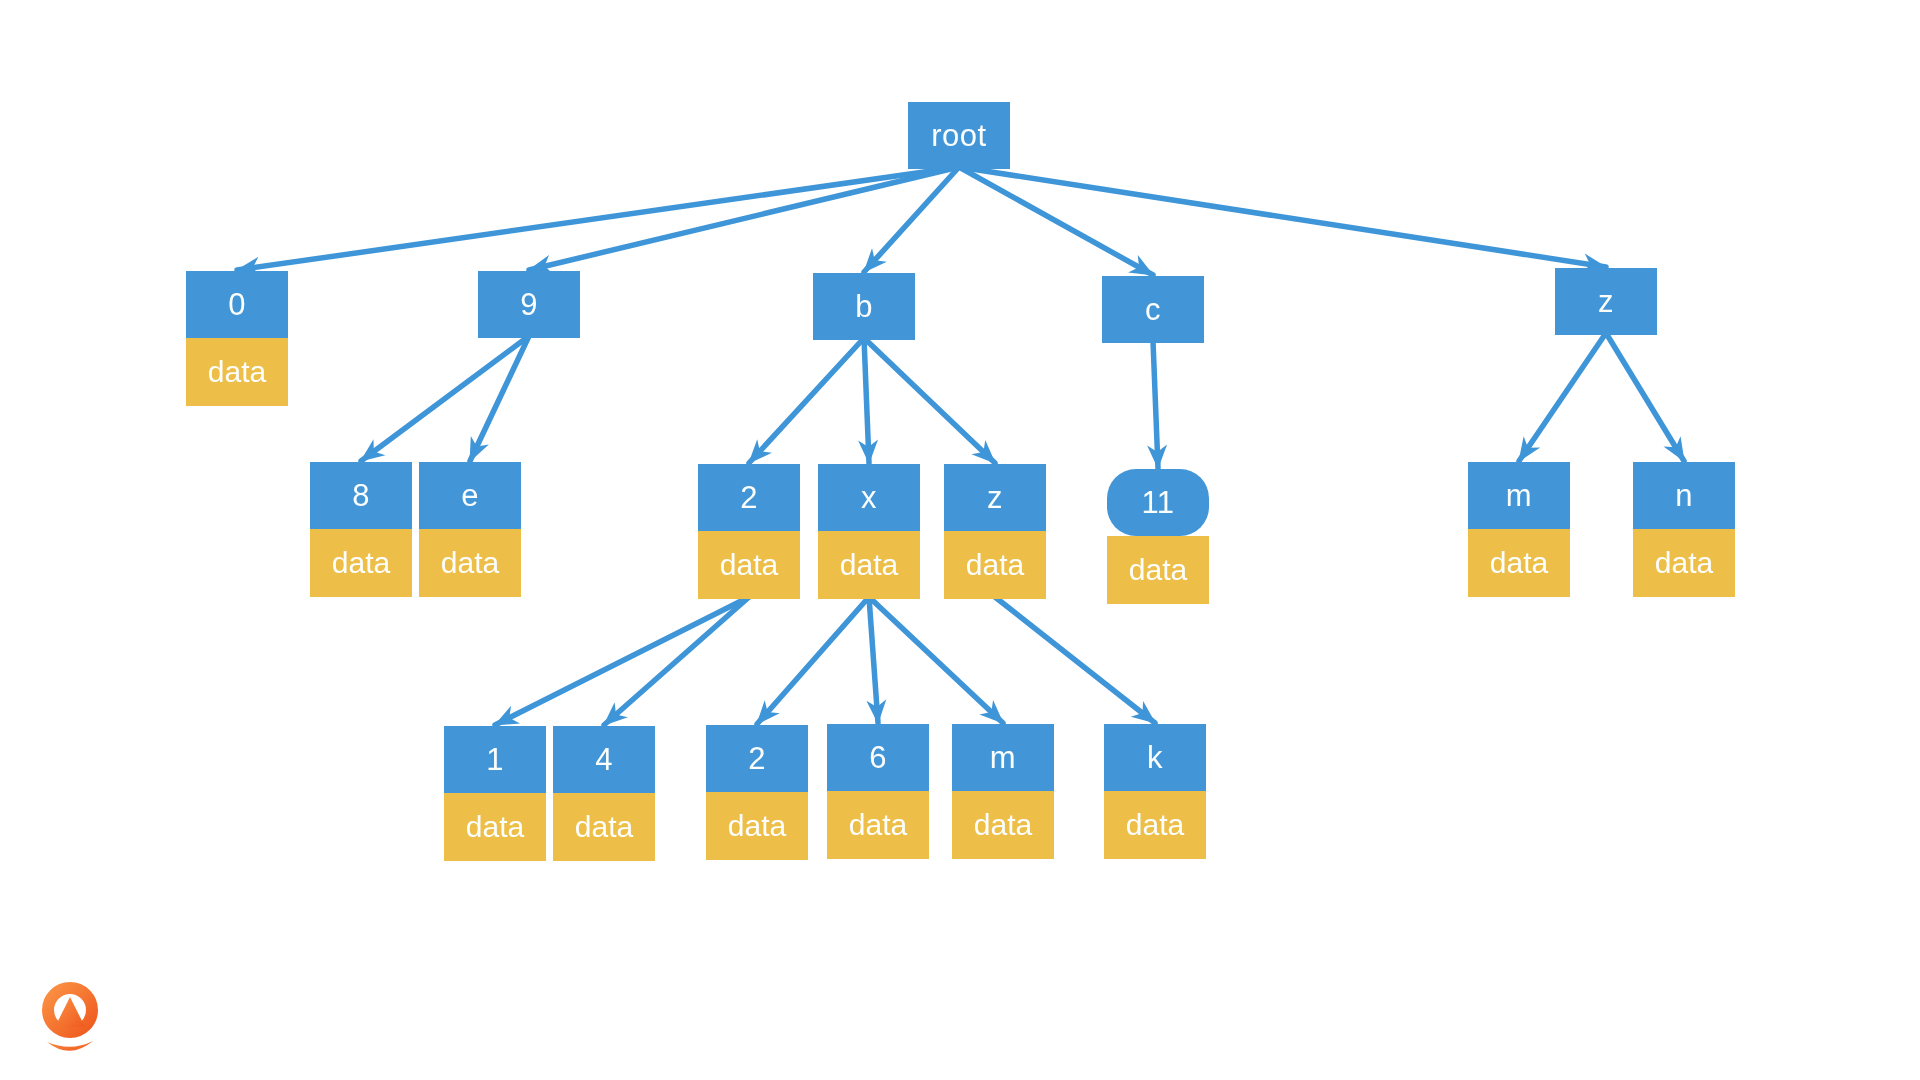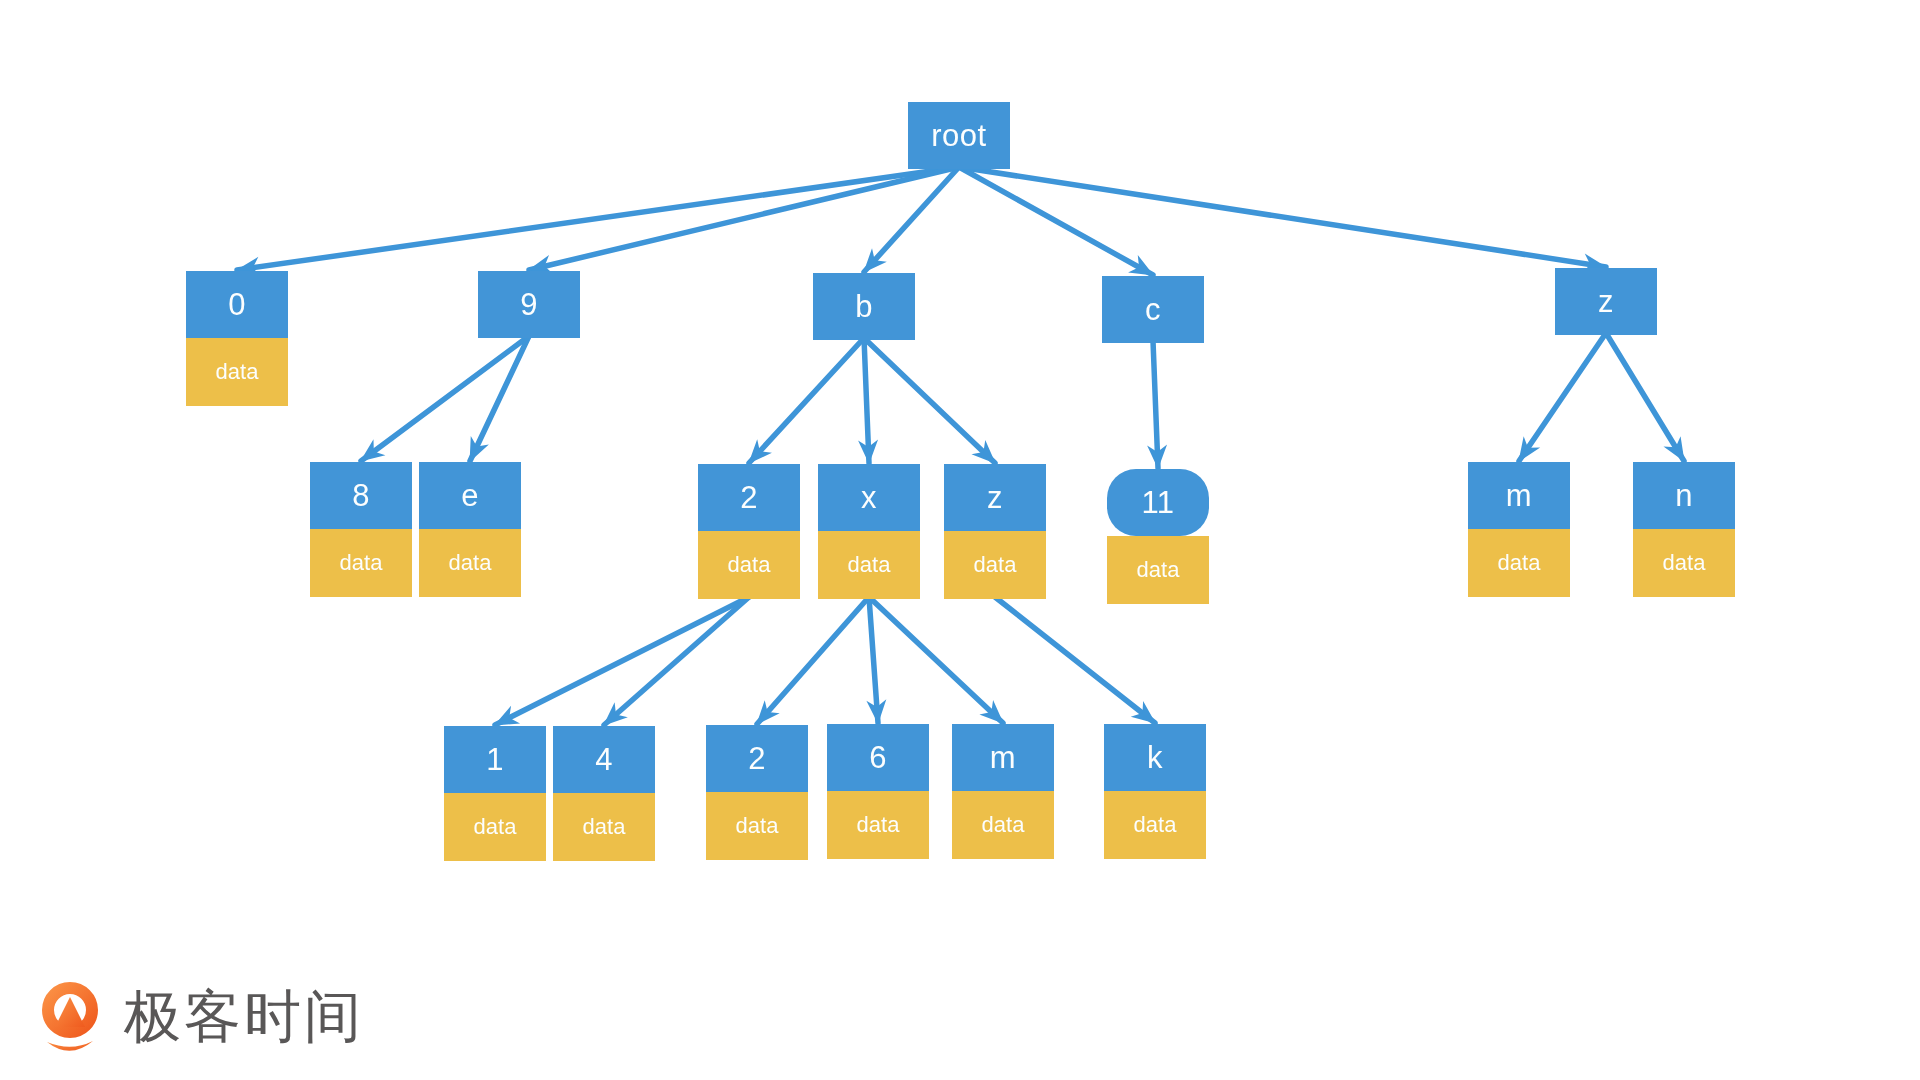--- a/index.html
+++ b/index.html
@@ -36,21 +36,21 @@
     color: #FCFEFE;
     font-size: 31px;
     font-weight: 400;
     letter-spacing: 0.5px;
   }
   .node .data {
     display: flex;
     align-items: center;
     justify-content: center;
     color: #FCFEFE;
-    font-size: 22px;
+    font-size: 30px;
     font-weight: 400;
   }
   #logo {
     position: absolute;
     left: 42px;
     top: 980px;
     display: flex;
     align-items: center;
     gap: 24px;
   }
@@ -179,16 +179,15 @@
       <defs>
         <linearGradient id="lg-orange" x1="0" y1="0" x2="1" y2="1">
           <stop id="lg-stop-light" offset="0" stop-color="#FB9145"></stop>
           <stop id="lg-stop-dark" offset="1" stop-color="#EF5A1E"></stop>
         </linearGradient>
       </defs>
       <circle cx="28" cy="30" r="22" fill="none" stroke="url(#lg-orange)" stroke-width="12"></circle>
       <path d="M28 17 L43 47 L13 47 Z" fill="url(#lg-orange)"></path>
       <path d="M5 62 Q28 80 51 61 Q29 72 5 62 Z" fill="url(#lg-orange)"></path>
     </svg>
-    <div class="logo-text" style="color: rgb(89, 87, 87);">极客时间</div>
   </div>
 
 </div>
 
 </body></html>

